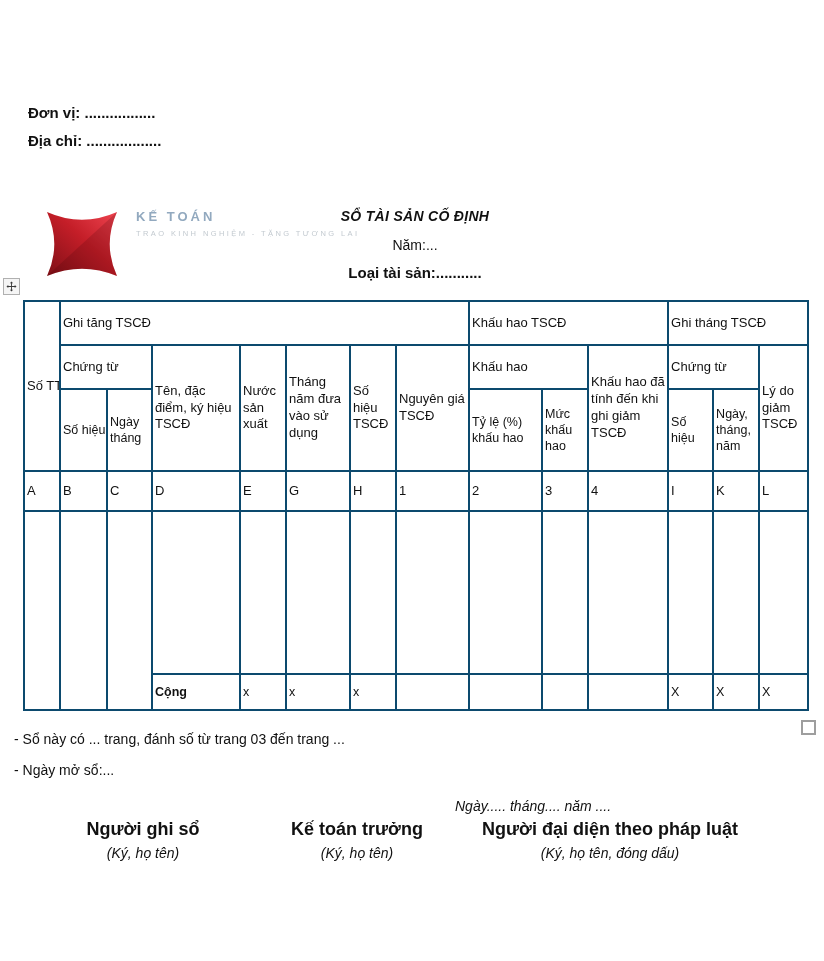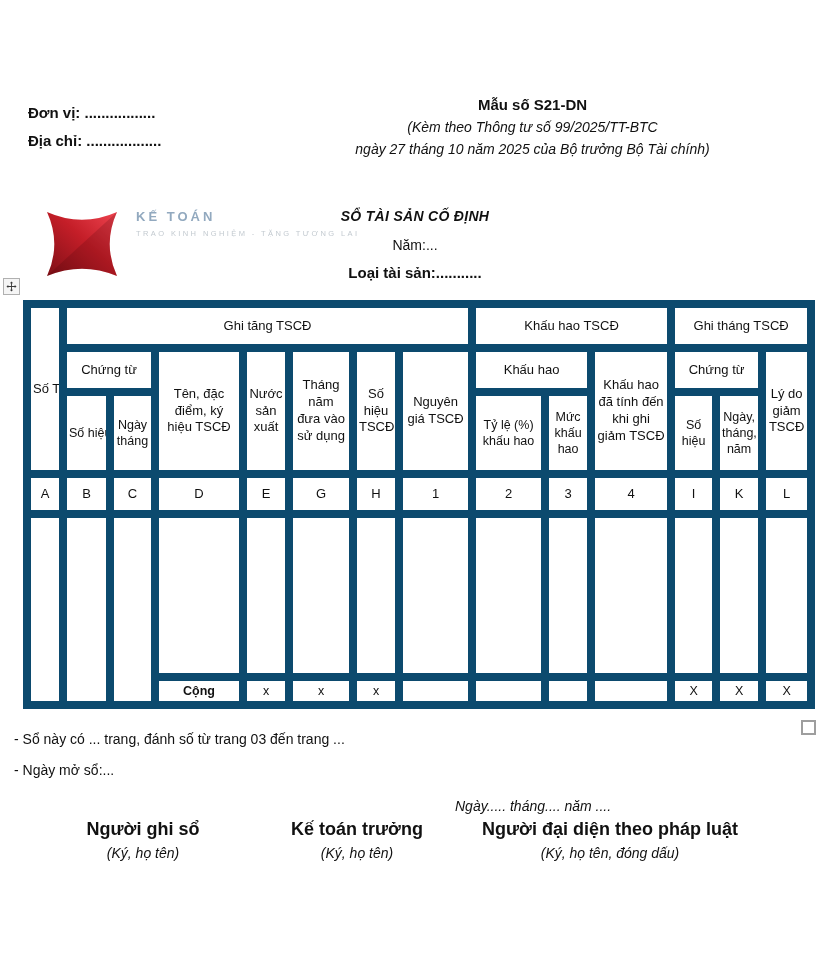--- a/index.html
+++ b/index.html
@@ -46,32 +46,32 @@
     position: absolute; left: 801px; top: 720px; width: 15px; height: 15px;
     border: 2px solid #9e9e9e; background: #fff;
   }
 
   
   table.register {
     position: absolute; left: 23px; top: 300px; width: 784px;
     border-collapse: collapse; table-layout: fixed;
   }
   table.register td {
-    border: 8px solid #0c4a6e;
-    text-align: center; vertical-align: middle;
+    border: 2px solid #0c4a6e;
+    vertical-align: middle;
     font-size: 12.5px; line-height: 1.3;
     padding: 1px 2px;
     overflow: hidden;
   }
   tr.r1 { height: 44px; }
   tr.r2 { height: 44px; }
   tr.r3 { height: 82px; }
   tr.r4 { height: 40px; }
   tr.r5 { height: 163px; }
-  tr.r6 { height: 28px; }
+  tr.r6 { height: 36px; }
   tr.r1 td, tr.r2 td { font-size: 13px; }
   tr.r4 td { font-size: 13px; }
   .nowrap { white-space: nowrap; }
   td.total-label { font-weight: bold; font-size: 13.5px; }
   td.mark { font-size: 13px; }
 
   
   .note1 { position: absolute; left: 14px; top: 731px; font-size: 14px; }
   .note2 { position: absolute; left: 14px; top: 762px; font-size: 14px; }
 
@@ -87,25 +87,20 @@
 </head>
 <body>
 
 <div class="page">
 
   <div class="unit-block">
     <div class="line">Đơn vị: .................</div>
     <div class="line">Địa chỉ: ..................</div>
   </div>
 
-  <div class="form-head">
-    <div class="form-no">Mẫu số S21-DN</div>
-    <div class="issued">(Kèm theo Thông tư số 99/2025/TT-BTC</div>
-    <div class="issued">ngày 27 tháng 10 năm 2025 của Bộ trưởng Bộ Tài chính)</div>
-  </div>
 
   <div class="logo">
     <svg class="logo-mark" viewBox="0 0 78 72" xmlns="http://www.w3.org/2000/svg">
       <defs>
         <linearGradient id="lgrad" x1="1" y1="0" x2="0" y2="1">
           <stop offset="0" stop-color="#ef4450"></stop>
           <stop offset="0.45" stop-color="#c41e28"></stop>
           <stop offset="1" stop-color="#7e0f16"></stop>
         </linearGradient>
       </defs>

